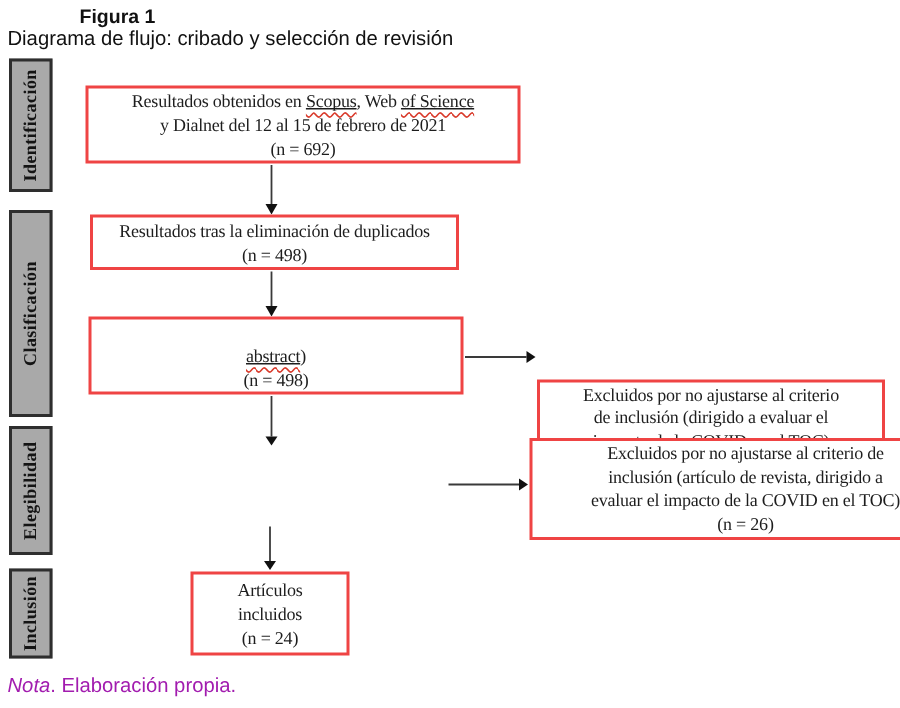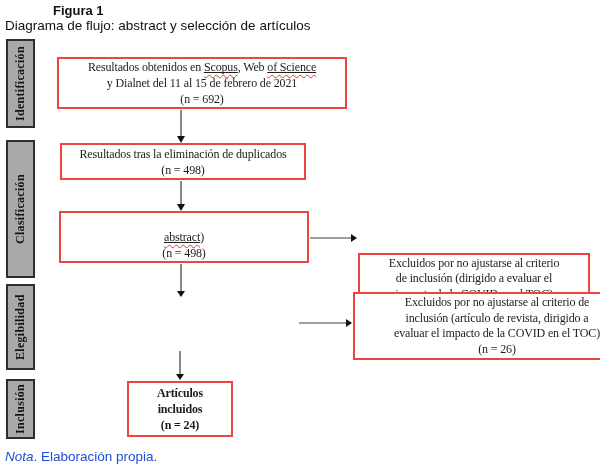--- a/index.html
+++ b/index.html
@@ -31,45 +31,45 @@
   .box{
     position:absolute;background:#fff;border:2px solid #ef4444;
     display:flex;align-items:center;justify-content:center;text-align:center;
     font-size:12px;line-height:16px;letter-spacing:-0.15px;color:#1d1d1d;
     box-sizing:border-box;padding:1px 2px;
   }
   .b1{left:57px;top:57px;width:290px;height:52px;}
   .b2{left:60px;top:143px;width:246px;height:37px;}
   .b3{left:59px;top:211px;width:250px;height:52px;}
   .b4{left:60px;top:298px;width:238px;height:52px;}
-  .b5{left:127px;top:381px;width:106px;height:56px;font-weight:bold;}
+  .b5{left:127px;top:381px;width:106px;height:56px;}
   .r1{left:358px;top:205px;width:232px;height:67px;line-height:15.5px;margin-top:48px;}
   .r2{left:353px;top:292px;width:288px;height:68px;line-height:15.5px;}
   .ul{text-decoration:underline;}
   .wavy{
     text-decoration:underline wavy #d93a2b;
     text-decoration-thickness:1px;
     text-underline-offset:3px;
     text-decoration-skip-ink:none;
   }
   .connectors{position:absolute;left:0;top:0;pointer-events:none;}
   .note{
     position:absolute;left:5px;top:449px;
     font-family:"Liberation Sans","DejaVu Sans",sans-serif;
-    font-size:13.5px;color:#1d4ed8;
+    font-size:13.5px;color:#a21caf;
   }
   .note .it{font-style:italic;}
 </style>
 </head>
 <body>
 
 <div class="page">
 
   <div class="fig-label">Figura 1</div>
-  <div class="fig-title">Diagrama de flujo: abstract y selección de artículos</div>
+  <div class="fig-title">Diagrama de flujo: cribado y selección de revisión</div>
 
   <svg class="connectors" width="600" height="472" viewBox="0 0 600 472">
     <g stroke="#3a3a3a" stroke-width="1.2" fill="#111">
       <line x1="181" y1="110" x2="181" y2="137"></line>
       <polygon points="177,136 185,136 181,143" stroke="none"></polygon>
       <line x1="181" y1="181" x2="181" y2="205"></line>
       <polygon points="177,204 185,204 181,211" stroke="none"></polygon>
       <line x1="181" y1="264" x2="181" y2="291"></line>
       <polygon points="177,291 185,291 181,297" stroke="none"></polygon>
       <line x1="180" y1="351" x2="180" y2="374"></line>
@@ -89,21 +89,21 @@
   </div>
   <div class="stage s3">
     <span>Elegibilidad</span>
   </div>
   <div class="stage s4">
     <span>Inclusión</span>
   </div>
 
   <div class="box b1">
     <div><span>Resultados obtenidos en </span><span class="ul"><span class="wavy">Scopus</span></span><span>, Web </span><span class="ul"><span class="wavy">of Science</span></span><br>
-      <span>y Dialnet del 11 al 15 de febrero de 2021</span><br>
+      <span>y Dialnet del 12 al 15 de febrero de 2021</span><br>
       <span>(n = 692)</span>
     </div>
   </div>
 
   <div class="box b2">
     <div>Resultados tras la eliminación de duplicados<br>(n = 498)</div>
   </div>
 
   <div class="box b3">
     <div><br>

